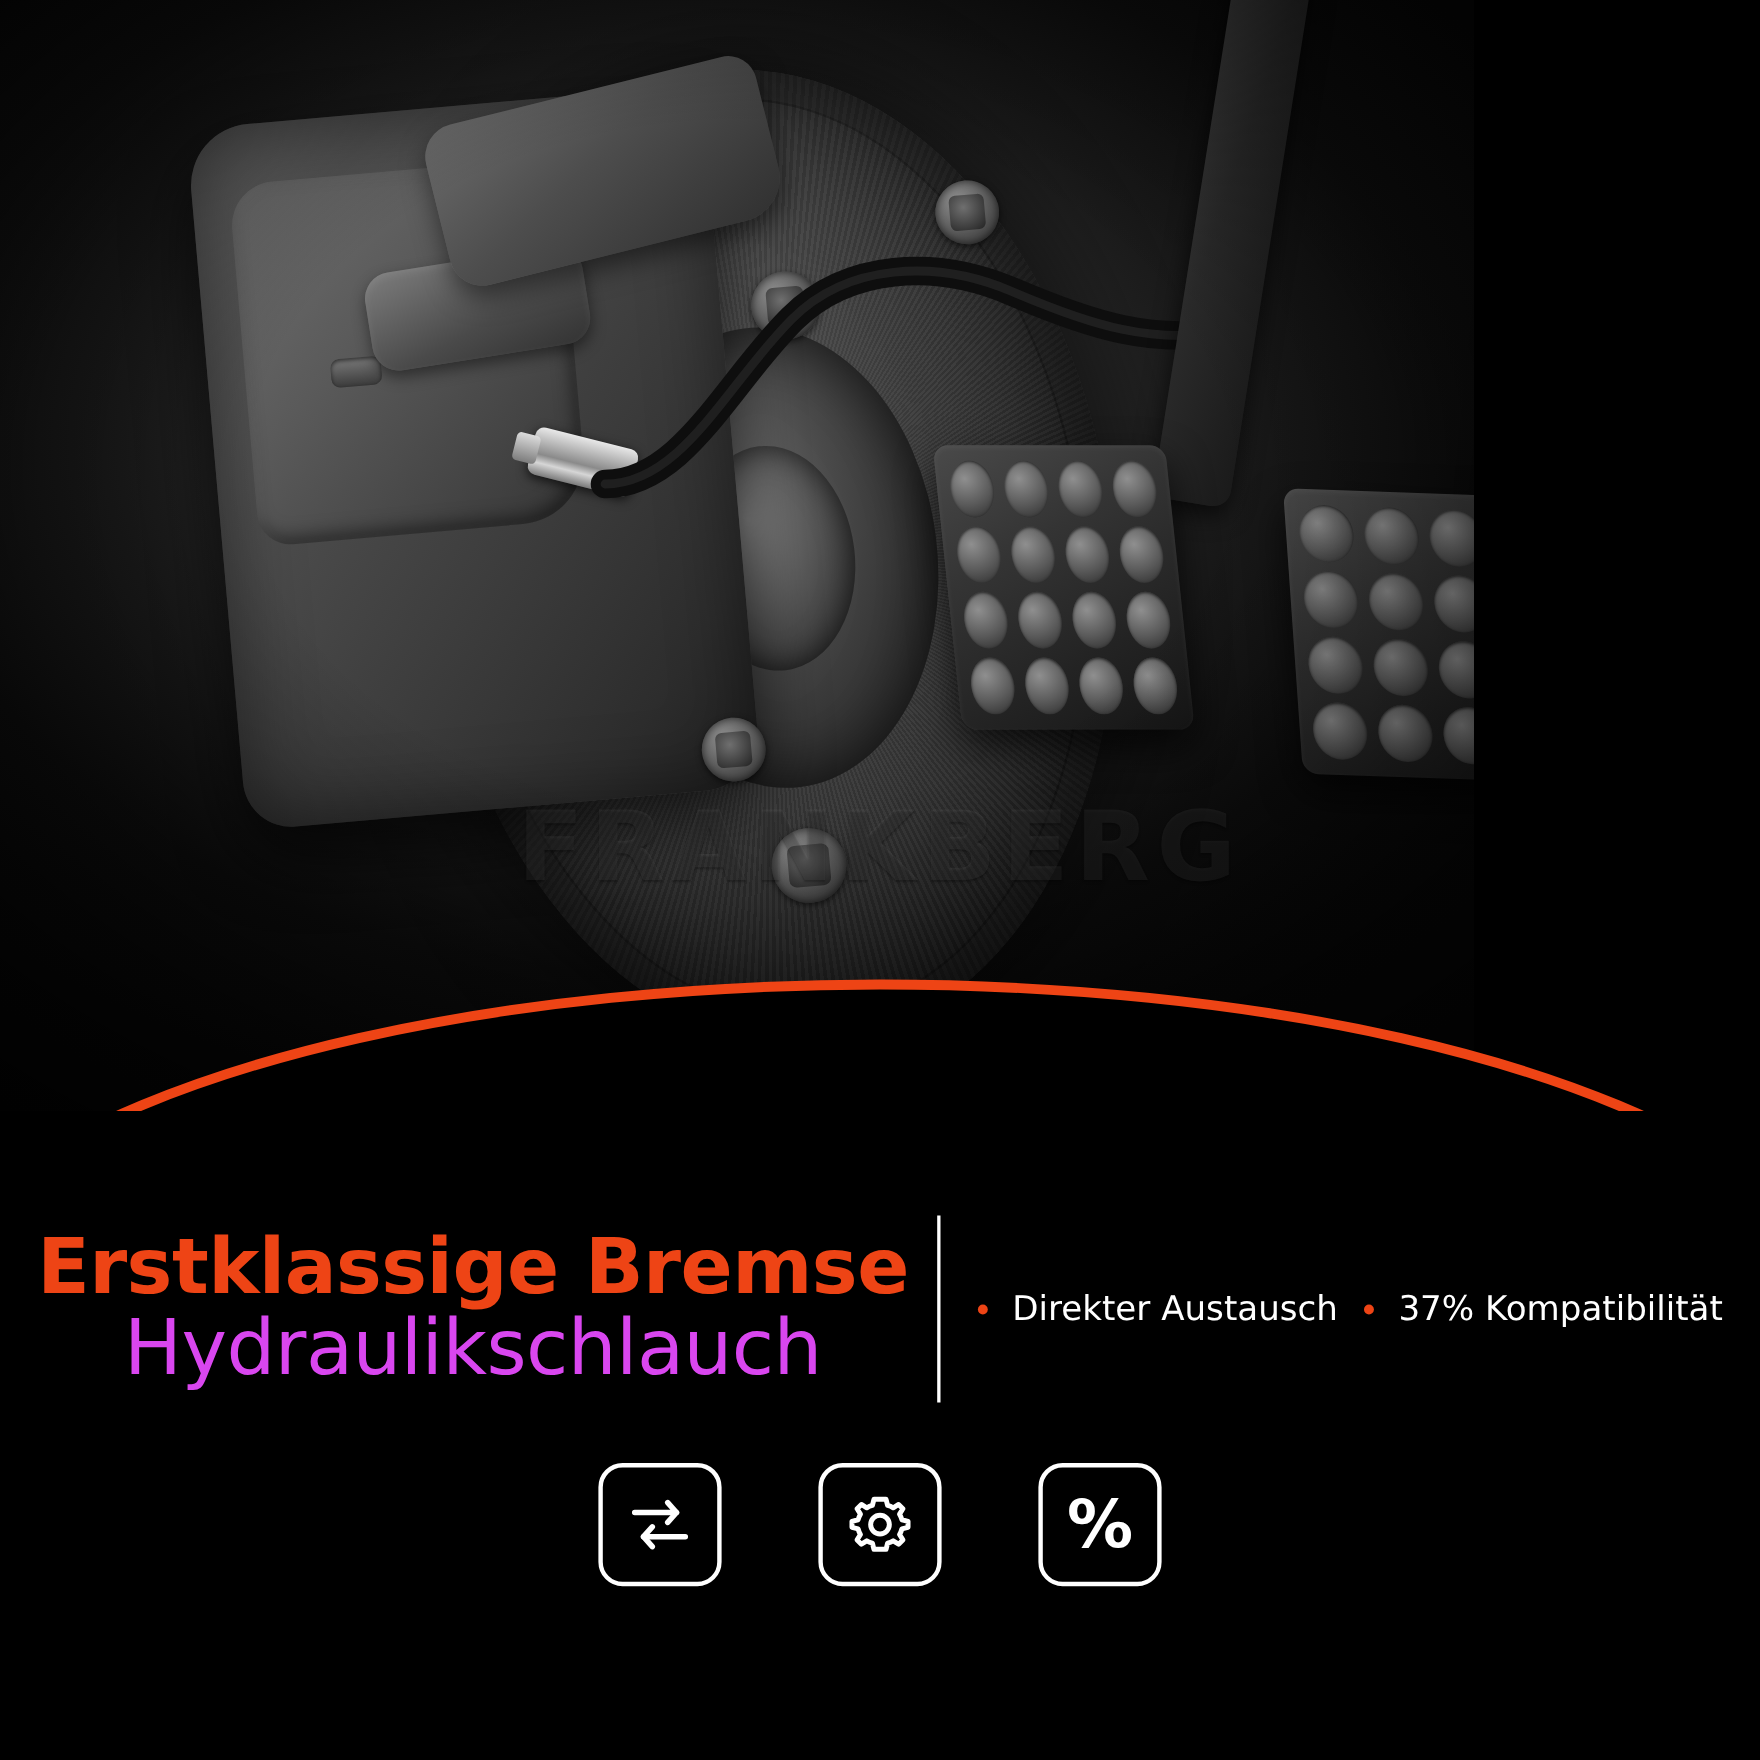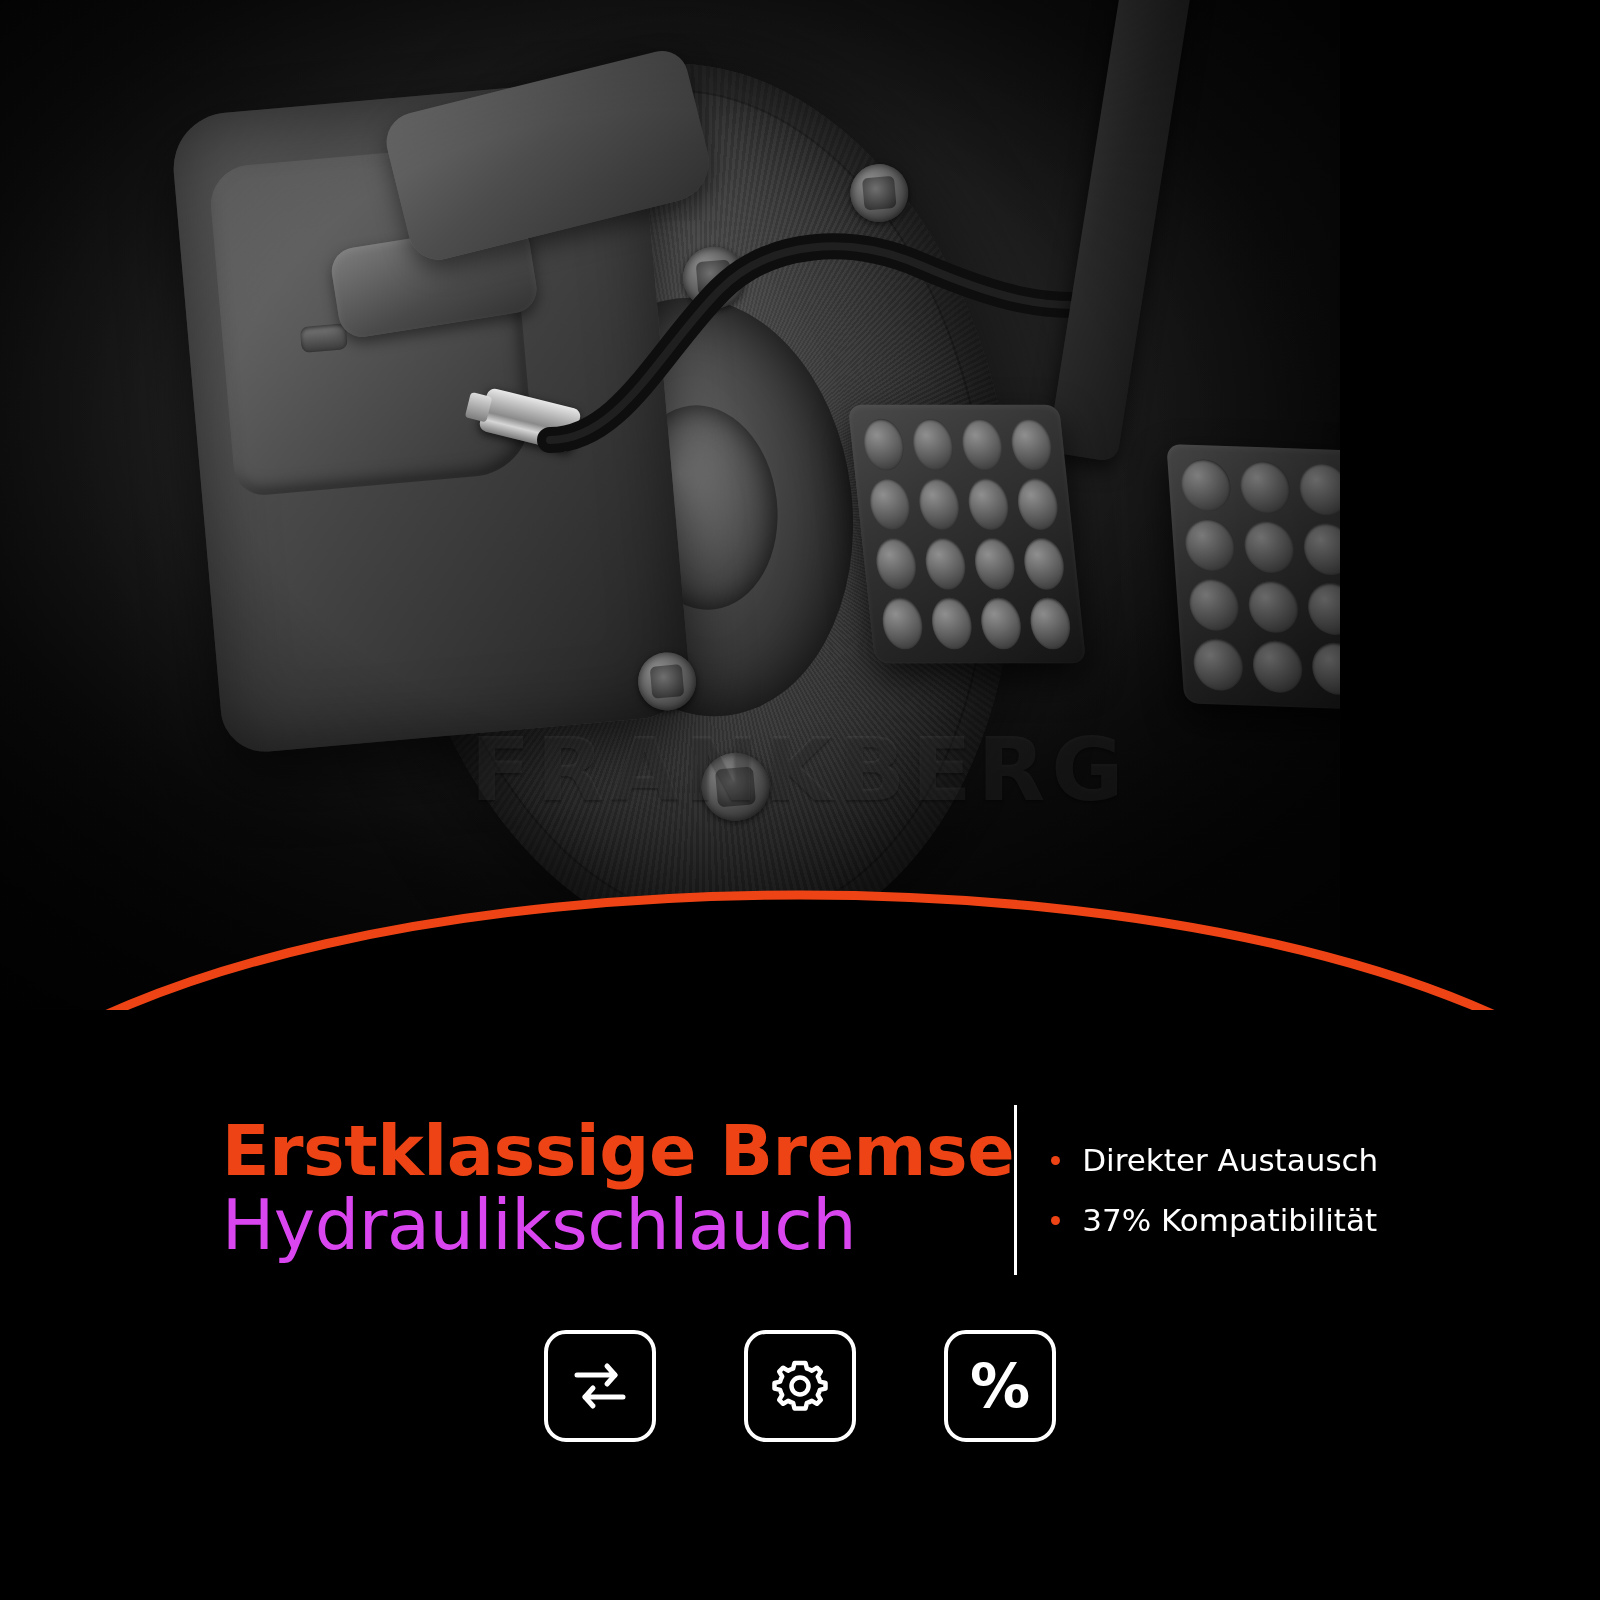--- a/index.html
+++ b/index.html
@@ -241,21 +241,22 @@
   }
   .headline-row {
     position: absolute;
     left: 0; top: 95px;
     width: 1600px;
     display: flex;
     align-items: center;
     justify-content: center;
   }
   .headline-block {
-    text-align: left;
+    text-align: center;
+    padding-right: 26px;
   }
   .headline-1 {
     font-family: "DejaVu Sans", sans-serif;
     font-weight: bold;
     font-size: 70px;
     line-height: 1.0;
     color: #ee4415;
     letter-spacing: -0.5px;
     white-space: nowrap;
   }
@@ -271,21 +272,20 @@
   .vrule {
     width: 3px;
     height: 170px;
     background: #ffffff;
     margin: 0 0 0 0;
     flex: none;
   }
   .bullets {
     padding-left: 34px;
     display: flex;
-    flex-direction: column;
     justify-content: center;
     gap: 24px;
   }
   .bullet {
     display: flex;
     align-items: center;
     font-family: "DejaVu Sans", sans-serif;
     font-size: 31px;
     color: #ffffff;
     white-space: nowrap;

